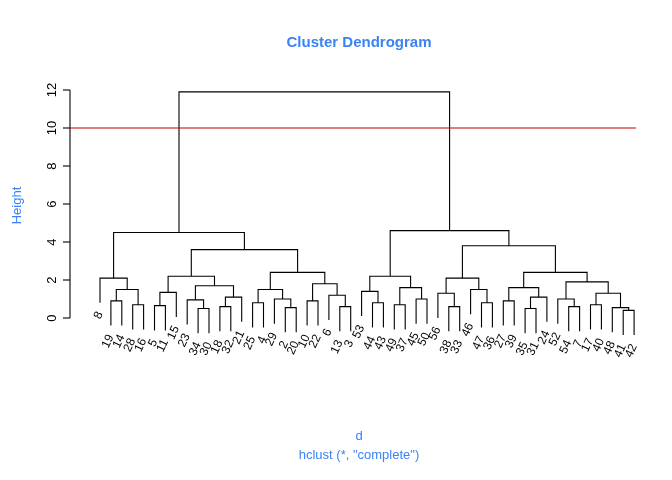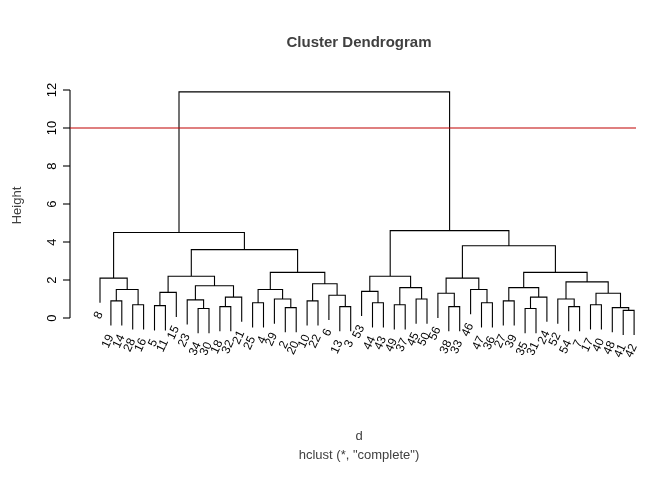--- a/index.html
+++ b/index.html
@@ -1,21 +1,21 @@
 <!DOCTYPE html>
 <html><head>
 <meta charset="utf-8">
 <style>
   html,body{margin:0;padding:0;background:#ffffff;}
   .figure{
     position:relative;
     width:672px;height:480px;
     background:#ffffff;
     font-family:"Liberation Sans", sans-serif;
-    color:#404040;
+    color:#3b82f6;
     overflow:hidden;
   }
   .title{
     position:absolute;top:33px;left:70px;width:578px;
     text-align:center;font-size:15px;font-weight:bold;
   }
   .ylab{
     position:absolute;top:198px;left:-14px;width:60px;
     text-align:center;font-size:13px;
     transform:rotate(-90deg);

